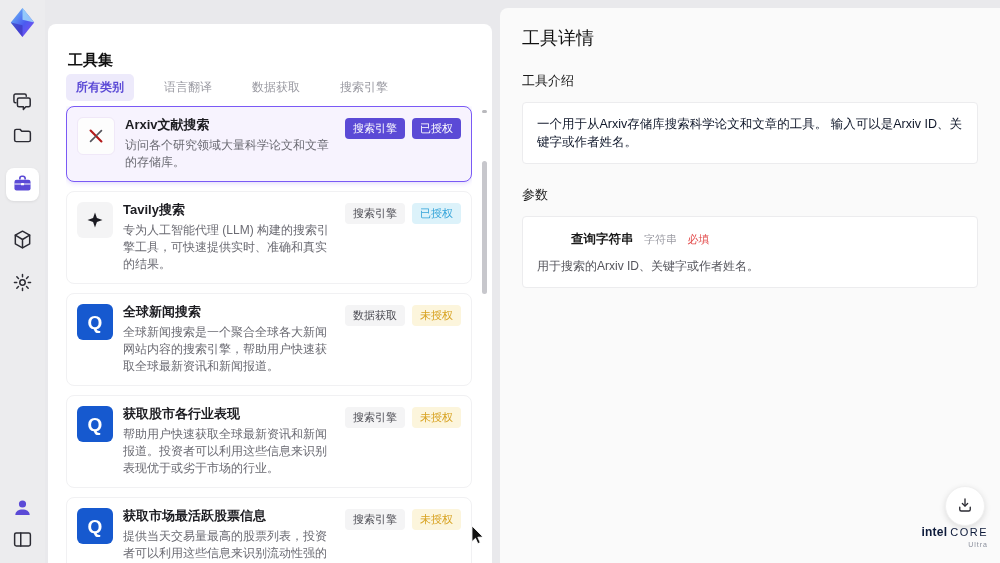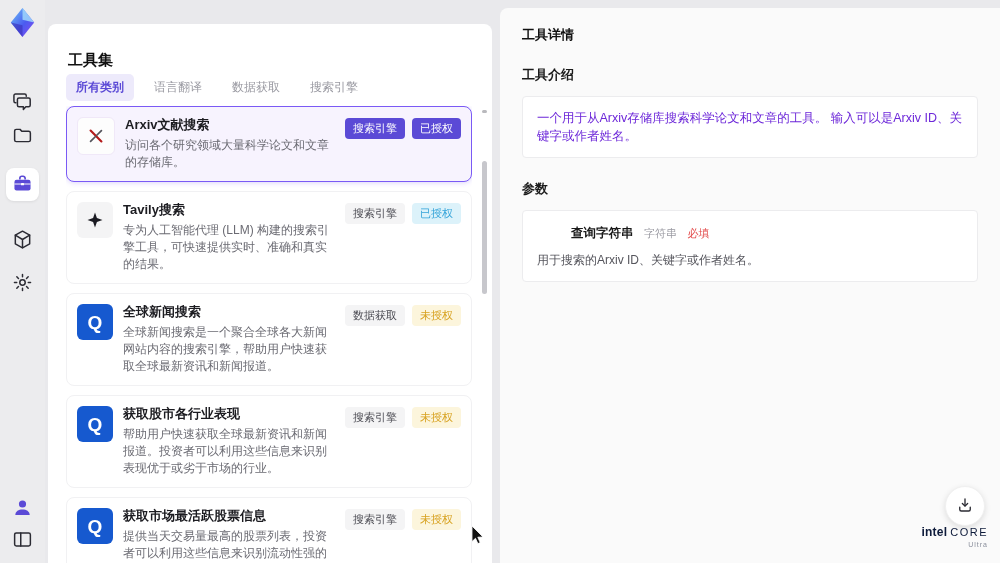--- a/index.html
+++ b/index.html
@@ -13,21 +13,21 @@
   .sidebar{position:absolute;left:0;top:0;width:45px;height:563px;background:#ececee;}
   .logo{position:absolute;left:6px;top:6px;width:33px;height:33px;}
   .nav-btn{position:absolute;left:6px;width:33px;height:33px;border:none;background:transparent;
     display:flex;align-items:center;justify-content:center;border-radius:8px;padding:0;cursor:pointer;}
   .nav-btn svg{width:21px;height:21px;}
   .nav-btn.active{background:#ffffff;box-shadow:0 1px 3px rgba(0,0,0,.08);}
   
   .panel-left{position:absolute;left:48px;top:24px;width:444px;height:555px;background:#ffffff;
     border-radius:8px 8px 0 0;}
   .list-title{position:absolute;left:20px;top:17px;font-size:15px;font-weight:bold;color:#111;}
-  .tabs{position:absolute;left:18px;top:50px;display:flex;gap:10px;align-items:center;}
+  .tabs{position:absolute;left:18px;top:50px;display:flex;gap:20px;align-items:center;}
   .tab{border:none;background:transparent;font-size:12px;color:#9a9aa2;padding:5px 10px;border-radius:5px;cursor:pointer;
     font-family:inherit;}
   .tab.active{background:#edeafb;color:#5b4ad6;font-weight:bold;}
   .cards{position:absolute;left:18px;right:20px;top:82px;bottom:0;overflow:hidden;}
   .card{display:flex;align-items:flex-start;background:#fff;border:1px solid #f1f1f3;border-radius:8px;
     padding:10px 10px 10px 10px;margin-bottom:9px;cursor:pointer;}
   .card.selected{background:#f7f3fe;border:1.5px solid #7a5af5;box-shadow:0 1px 5px rgba(122,90,245,.25);justify-content:center;}
   .card-icon{width:36px;height:36px;border-radius:6px;flex:0 0 36px;display:flex;align-items:center;justify-content:center;margin-right:10px;}
   .ic-arxiv{background:#fdfdfd;border:1px solid #f0e8f8;}
   .ic-sparkle{background:#f4f4f5;}
@@ -42,24 +42,24 @@
   .badge-solid{background:#5b4ad6;color:#ffffff;}
   .badge-gray{background:#f4f4f5;color:#4a4a52;}
   .badge-blue{background:#dcf2fa;color:#35a4d9;}
   .badge-yellow{background:#fcf5dc;color:#d7a11f;}
   .scroll-track{position:absolute;right:5px;top:84px;bottom:6px;width:5px;}
   .scroll-notch{position:absolute;right:5px;top:86px;width:5px;height:3px;background:#b9b9bd;border-radius:2px;}
   .scroll-thumb{position:absolute;right:0;top:53px;width:5px;height:133px;background:#c7c7cc;border-radius:3px;}
   
   .panel-right{position:absolute;left:500px;top:8px;width:500px;height:555px;background:#fafafa;
     border-radius:8px 0 0 0;padding:18px 22px;box-sizing:border-box;}
-  .detail-title{font-size:13px;font-weight:bold;color:#111;margin:0 0 22px 0;}
-  .section-heading{font-size:13px;font-weight:bold;color:#1a1a1a;margin:0 0 12px 0;}
+  .detail-title{font-size:18px;font-weight:normal;color:#111;margin:0 0 22px 0;}
+  .section-heading{font-size:13px;font-weight:normal;color:#1a1a1a;margin:0 0 12px 0;}
   .detail-box{background:#ffffff;border:1px solid #ececee;border-radius:4px;padding:12px 14px;margin-bottom:22px;}
-  .intro-text{font-size:12.5px;color:#6d28d9;line-height:18px;}
+  .intro-text{font-size:12.5px;color:#0f172a;line-height:18px;}
   .param-name{font-size:12.5px;font-weight:bold;color:#1a1a1a;margin-left:34px;}
   .param-type{font-size:11px;color:#9a9aa2;margin-left:6px;}
   .param-required{font-size:11px;color:#e34d4d;margin-left:6px;}
   .param-desc{font-size:12px;color:#55555c;margin-top:10px;line-height:17px;}
   
   .fab{position:absolute;right:15px;bottom:37px;width:40px;height:40px;border-radius:50%;
     background:#ffffff;border:1px solid #f0f0f0;box-shadow:0 2px 6px rgba(0,0,0,.12);
     display:flex;align-items:center;justify-content:center;cursor:pointer;padding:0;}
   .fab svg{width:18px;height:18px;}
   .brand{position:absolute;right:12px;bottom:12px;text-align:right;color:#0d1a3a;line-height:12px;margin-left:31px;}

